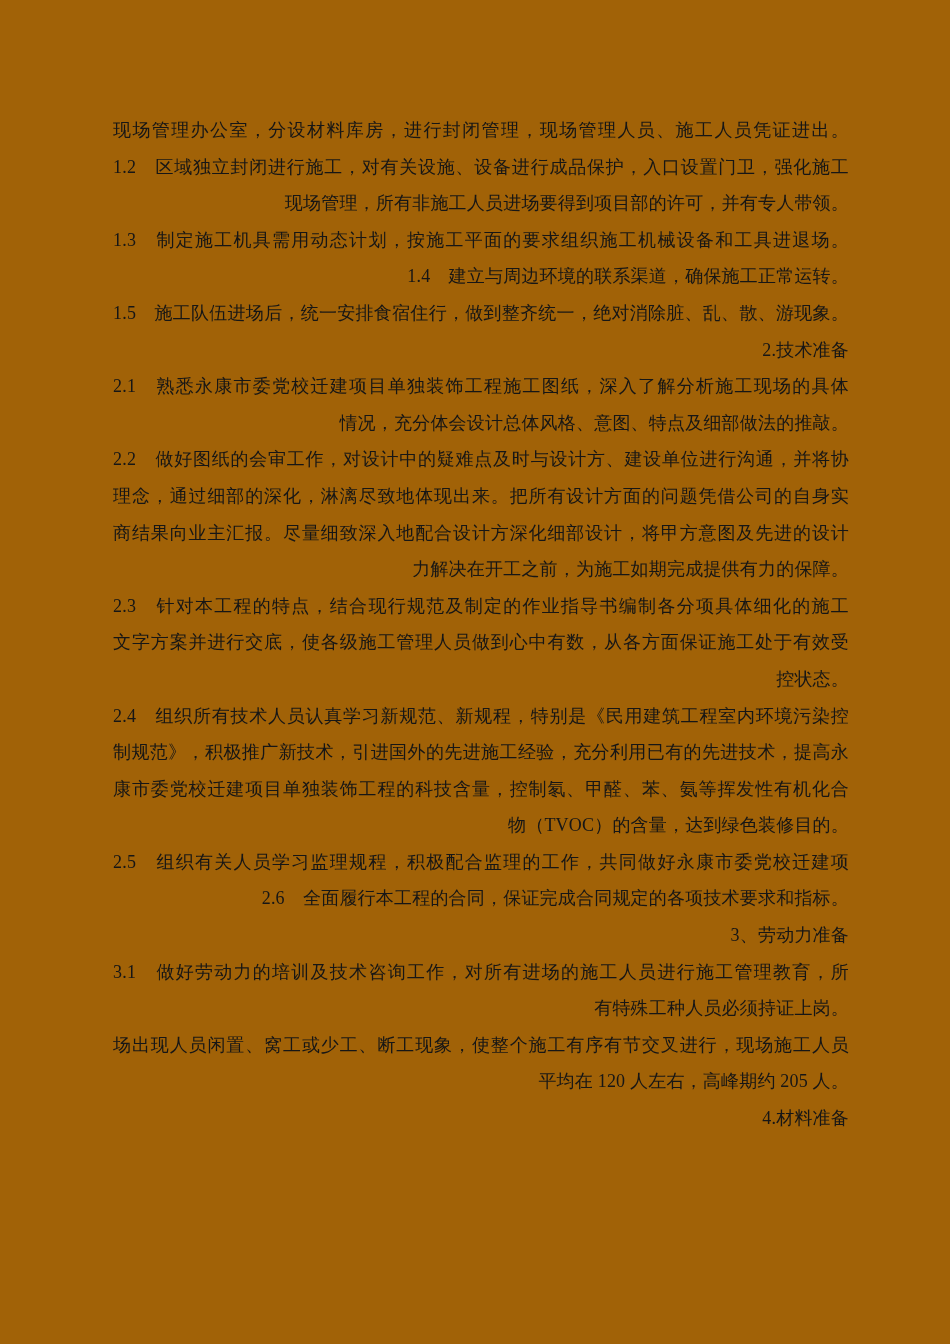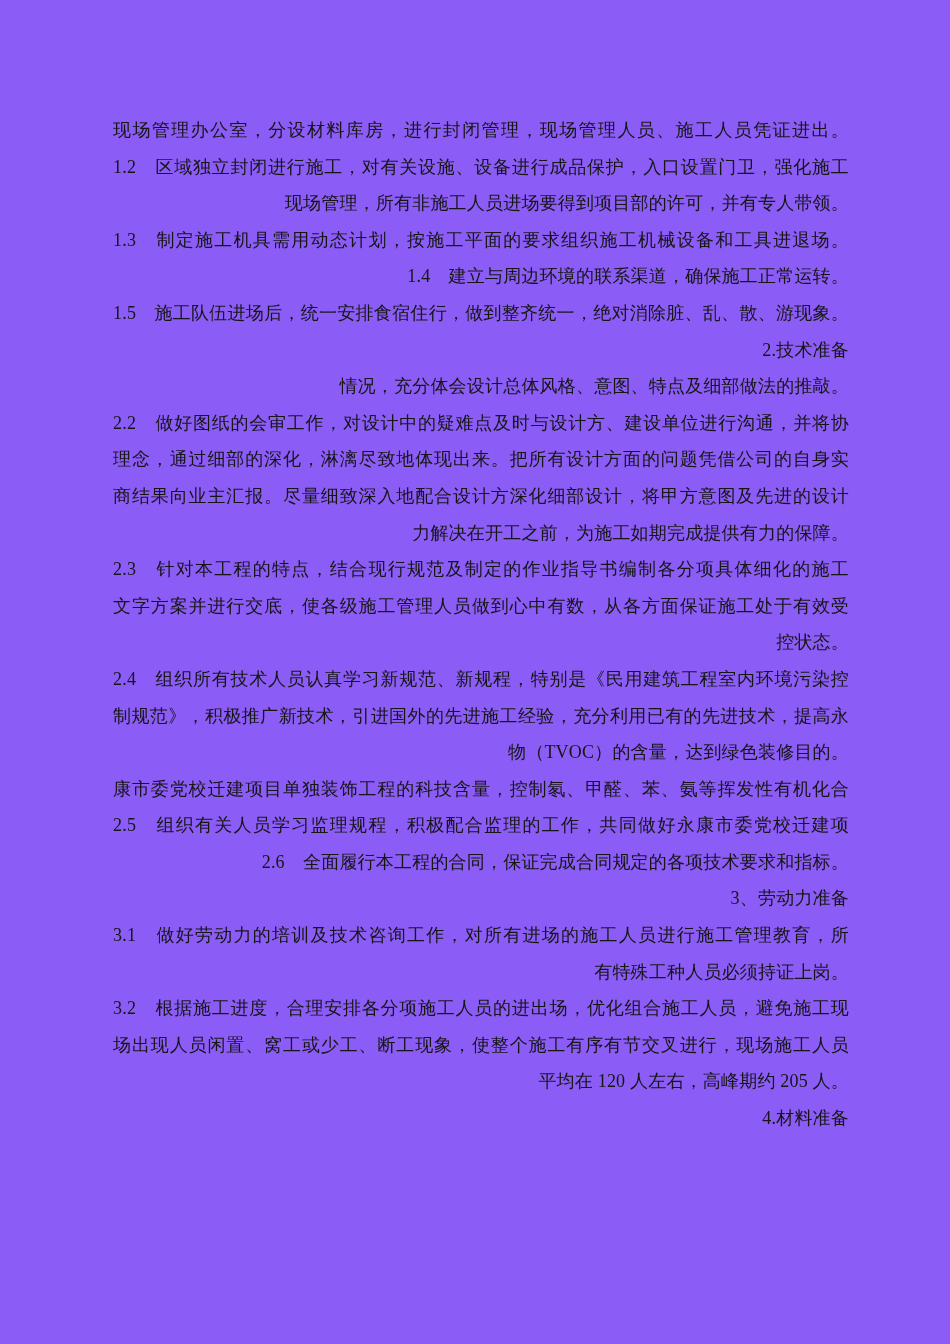--- a/index.html
+++ b/index.html
@@ -4,21 +4,21 @@
 <style>
   html, body {
     margin: 0;
     padding: 0;
     background: #ffffff;
   }
   .page {
     position: relative;
     width: 950px;
     height: 1344px;
-    background: #8b5cf6;
+    background: #a16207;
     overflow: hidden;
     font-family: "Liberation Serif", "DejaVu Serif", serif;
     color: #161616;
   }
   .text-block {
     position: absolute;
     left: 113px;
     top: 112px;
     width: 736px;
   }
@@ -66,62 +66,62 @@
 
     <div class="para">
       <div class="line fill">1.5　施工队伍进场后，统一安排食宿住行，做到整齐统一，绝对消除脏、乱、散、游现象。</div>
     </div>
 
     <div class="para">
       <div class="line">2.技术准备</div>
     </div>
 
     <div class="para">
+      <div class="line fill">2.1　熟悉永康市委党校迁建项目单独装饰工程施工图纸，深入了解分析施工现场的具体</div>
       <div class="line">情况，充分体会设计总体风格、意图、特点及细部做法的推敲。</div>
     </div>
 
     <div class="para">
       <div class="line fill">2.2　做好图纸的会审工作，对设计中的疑难点及时与设计方、建设单位进行沟通，并将协</div>
       <div class="line fill">理念，通过细部的深化，淋漓尽致地体现出来。把所有设计方面的问题凭借公司的自身实</div>
       <div class="line fill">商结果向业主汇报。尽量细致深入地配合设计方深化细部设计，将甲方意图及先进的设计</div>
       <div class="line">力解决在开工之前，为施工如期完成提供有力的保障。</div>
     </div>
 
     <div class="para">
       <div class="line fill">2.3　针对本工程的特点，结合现行规范及制定的作业指导书编制各分项具体细化的施工</div>
       <div class="line fill">文字方案并进行交底，使各级施工管理人员做到心中有数，从各方面保证施工处于有效受</div>
       <div class="line">控状态。</div>
     </div>
 
     <div class="para">
       <div class="line fill">2.4　组织所有技术人员认真学习新规范、新规程，特别是《民用建筑工程室内环境污染控</div>
       <div class="line fill">制规范》，积极推广新技术，引进国外的先进施工经验，充分利用已有的先进技术，提高永</div>
+      <div class="line fill">康市委党校迁建项目单独装饰工程的科技含量，控制氡、甲醛、苯、氨等挥发性有机化合</div>
       <div class="line">物（TVOC）的含量，达到绿色装修目的。</div>
-      <div class="line fill">康市委党校迁建项目单独装饰工程的科技含量，控制氡、甲醛、苯、氨等挥发性有机化合</div>
     </div>
 
     <div class="para">
       <div class="line fill">2.5　组织有关人员学习监理规程，积极配合监理的工作，共同做好永康市委党校迁建项</div>
     </div>
 
     <div class="para">
       <div class="line">2.6　全面履行本工程的合同，保证完成合同规定的各项技术要求和指标。</div>
     </div>
 
     <div class="para">
       <div class="line">3、劳动力准备</div>
     </div>
 
     <div class="para">
       <div class="line fill">3.1　做好劳动力的培训及技术咨询工作，对所有进场的施工人员进行施工管理教育，所</div>
       <div class="line">有特殊工种人员必须持证上岗。</div>
     </div>
 
     <div class="para">
-      <div class="line fill">3.2　根据施工进度，合理安排各分项施工人员的进出场，优化组合施工人员，避免施工现</div>
       <div class="line fill">场出现人员闲置、窝工或少工、断工现象，使整个施工有序有节交叉进行，现场施工人员</div>
       <div class="line">平均在 120 人左右，高峰期约 205 人。</div>
     </div>
 
     <div class="para">
       <div class="line">4.材料准备</div>
     </div>
 
   </div>
 </div>

